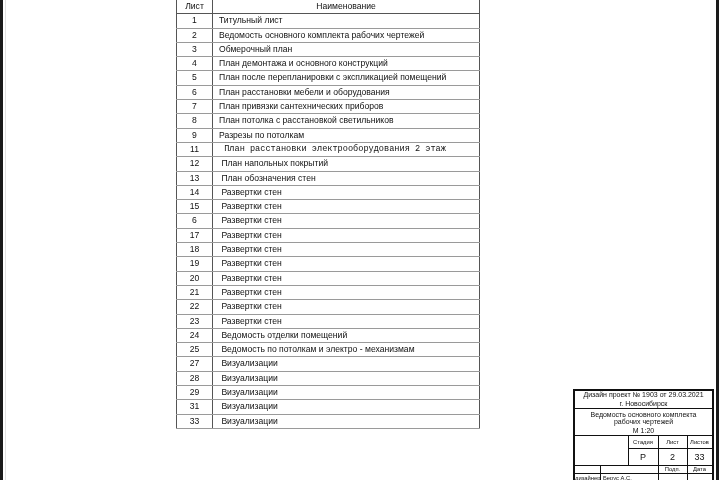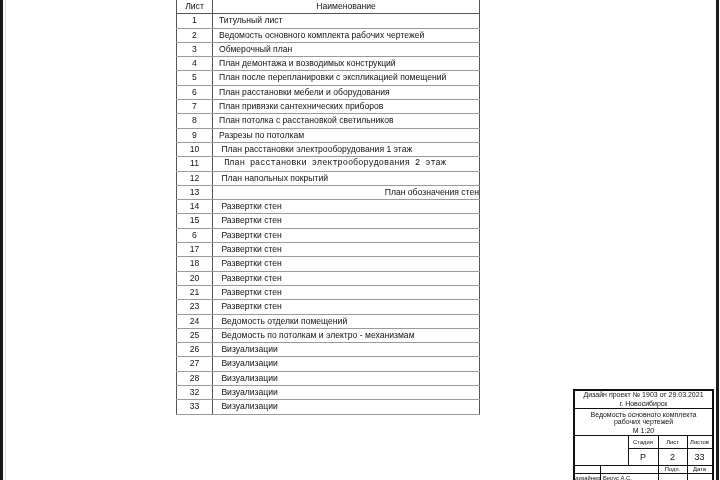--- a/index.html
+++ b/index.html
@@ -71,21 +71,21 @@
       <tr>
         <td class="col-num">2</td>
         <td class="col-name" style="white-space: pre;">Ведомость основного комплекта рабочих чертежей</td>
       </tr>
       <tr>
         <td class="col-num">3</td>
         <td class="col-name" style="white-space: pre;">Обмерочный план</td>
       </tr>
       <tr>
         <td class="col-num">4</td>
-        <td class="col-name" style="white-space: pre;">План демонтажа и возводимых конструкций</td>
+        <td class="col-name" style="white-space: pre;">План демонтажа и основного конструкций</td>
       </tr>
       <tr>
         <td class="col-num">5</td>
         <td class="col-name" style="white-space: pre;">План после перепланировки с экспликацией помещений</td>
       </tr>
       <tr>
         <td class="col-num">6</td>
         <td class="col-name" style="white-space: pre;">План расстановки мебели и оборудования</td>
       </tr>
       <tr>
@@ -94,34 +94,30 @@
       </tr>
       <tr>
         <td class="col-num">8</td>
         <td class="col-name" style="white-space: pre;">План потолка с расстановкой светильников</td>
       </tr>
       <tr>
         <td class="col-num">9</td>
         <td class="col-name" style="white-space: pre;">Разрезы по потолкам</td>
       </tr>
       <tr>
-        <td class="col-num">10</td>
-        <td class="col-name" style="white-space: pre;"> План расстановки электрооборудования 1 этаж</td>
-      </tr>
-      <tr>
         <td class="col-num">11</td>
         <td class="col-name" style="white-space: pre; font-family: Liberation Mono, monospace;"> План расстановки электрооборудования 2 этаж</td>
       </tr>
       <tr>
         <td class="col-num">12</td>
         <td class="col-name" style="white-space: pre;"> План напольных покрытий</td>
       </tr>
       <tr>
         <td class="col-num">13</td>
-        <td class="col-name" style="white-space: pre; text-align: right;"> План обозначения стен</td>
+        <td class="col-name" style="white-space: pre;"> План обозначения стен</td>
       </tr>
       <tr>
         <td class="col-num">14</td>
         <td class="col-name" style="white-space: pre;"> Развертки стен</td>
       </tr>
       <tr>
         <td class="col-num">15</td>
         <td class="col-name" style="white-space: pre;"> Развертки стен</td>
       </tr>
       <tr>
@@ -130,53 +126,61 @@
       </tr>
       <tr>
         <td class="col-num">17</td>
         <td class="col-name" style="white-space: pre;"> Развертки стен</td>
       </tr>
       <tr>
         <td class="col-num">18</td>
         <td class="col-name" style="white-space: pre;"> Развертки стен</td>
       </tr>
       <tr>
+        <td class="col-num">19</td>
+        <td class="col-name" style="white-space: pre;"> Развертки стен</td>
+      </tr>
+      <tr>
         <td class="col-num">20</td>
         <td class="col-name" style="white-space: pre;"> Развертки стен</td>
       </tr>
       <tr>
         <td class="col-num">21</td>
+        <td class="col-name" style="white-space: pre;"> Развертки стен</td>
+      </tr>
+      <tr>
+        <td class="col-num">22</td>
         <td class="col-name" style="white-space: pre;"> Развертки стен</td>
       </tr>
       <tr>
         <td class="col-num">23</td>
         <td class="col-name" style="white-space: pre;"> Развертки стен</td>
       </tr>
       <tr>
         <td class="col-num">24</td>
         <td class="col-name" style="white-space: pre;"> Ведомость отделки помещений</td>
       </tr>
       <tr>
         <td class="col-num">25</td>
         <td class="col-name" style="white-space: pre; margin-top: 20px;"> Ведомость по потолкам и электро - механизмам</td>
       </tr>
       <tr>
-        <td class="col-num">26</td>
-        <td class="col-name" style="white-space: pre;"> Визуализации</td>
-      </tr>
-      <tr>
         <td class="col-num">27</td>
         <td class="col-name" style="white-space: pre;"> Визуализации</td>
       </tr>
       <tr>
         <td class="col-num">28</td>
         <td class="col-name" style="white-space: pre;"> Визуализации</td>
       </tr>
       <tr>
-        <td class="col-num">32</td>
+        <td class="col-num">29</td>
+        <td class="col-name" style="white-space: pre;"> Визуализации</td>
+      </tr>
+      <tr>
+        <td class="col-num">31</td>
         <td class="col-name" style="white-space: pre;"> Визуализации</td>
       </tr>
       <tr>
         <td class="col-num">33</td>
         <td class="col-name" style="white-space: pre;"> Визуализации</td>
       </tr>
     </tbody>
 </table>
 
 <div class="stamp">

